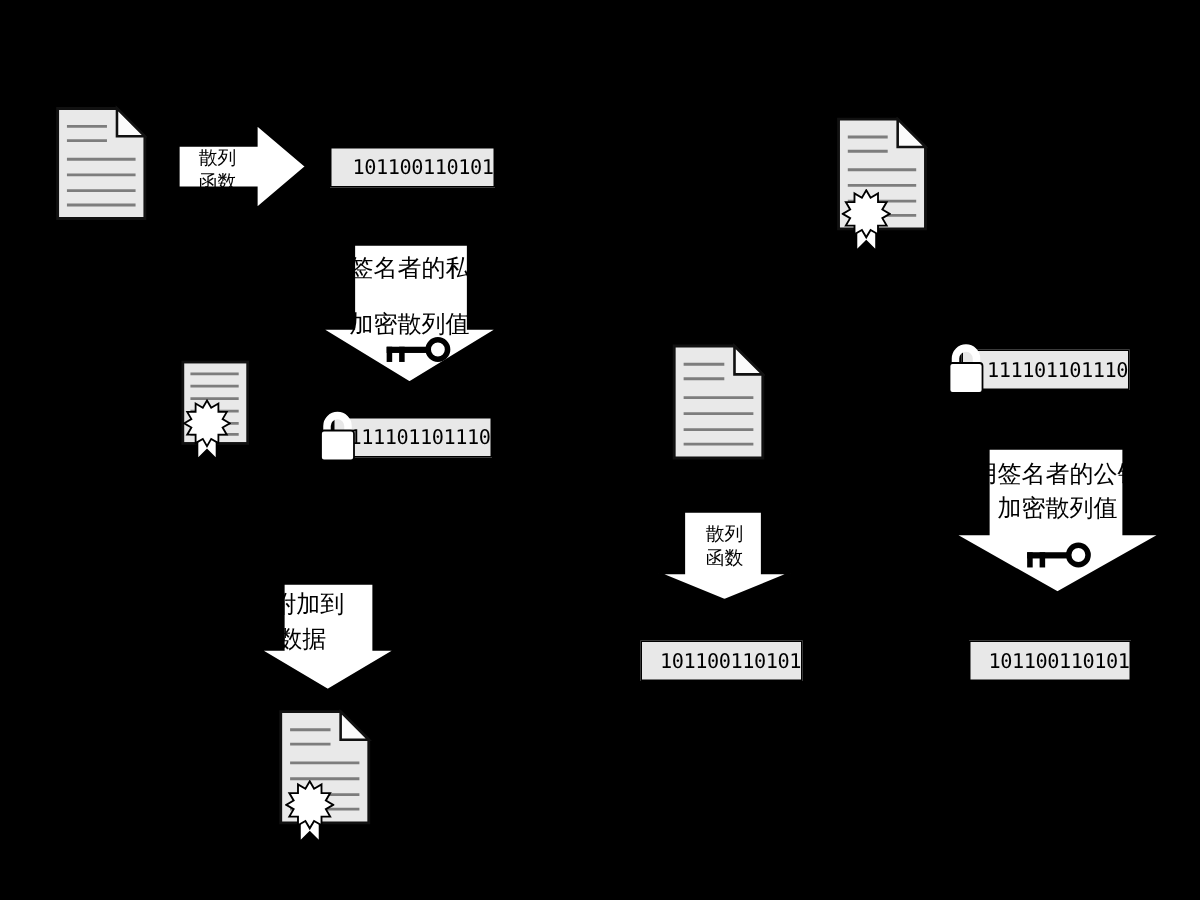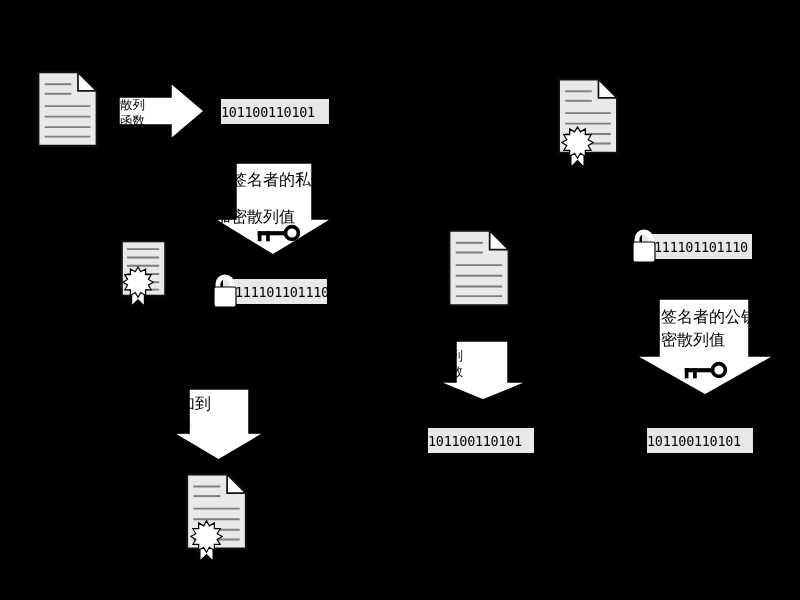--- a/index.html
+++ b/index.html
@@ -4,26 +4,26 @@
 <style>
   html,body{margin:0;padding:0;}
   body{
     width:800px;height:600px;position:relative;overflow:hidden;
     background:#000000;
     font-family:"Liberation Sans", sans-serif;
   }
   .bbox{
     position:absolute;height:27px;box-sizing:border-box;
     background:#e8e8e8;border:1px solid #000;
-    display:flex;align-items:center;justify-content:flex-start;
+    display:flex;align-items:center;justify-content:flex-end;
     font-family:"DejaVu Sans Mono", monospace;
     font-size:13.5px;letter-spacing:-0.3px;color:#000;white-space:nowrap;
   }
   .arrow-label{
-    position:absolute;color:#000;
+    position:absolute;color:#000;text-align:center;
     font-size:12.5px;line-height:16px;white-space:nowrap;
   }
   .arrow-label.big{font-size:16px;}
   svg.icon{position:absolute;overflow:visible;}
 </style>
 </head>
 <body>
 
 <svg width="0" height="0" style="position:absolute">
   <defs>

